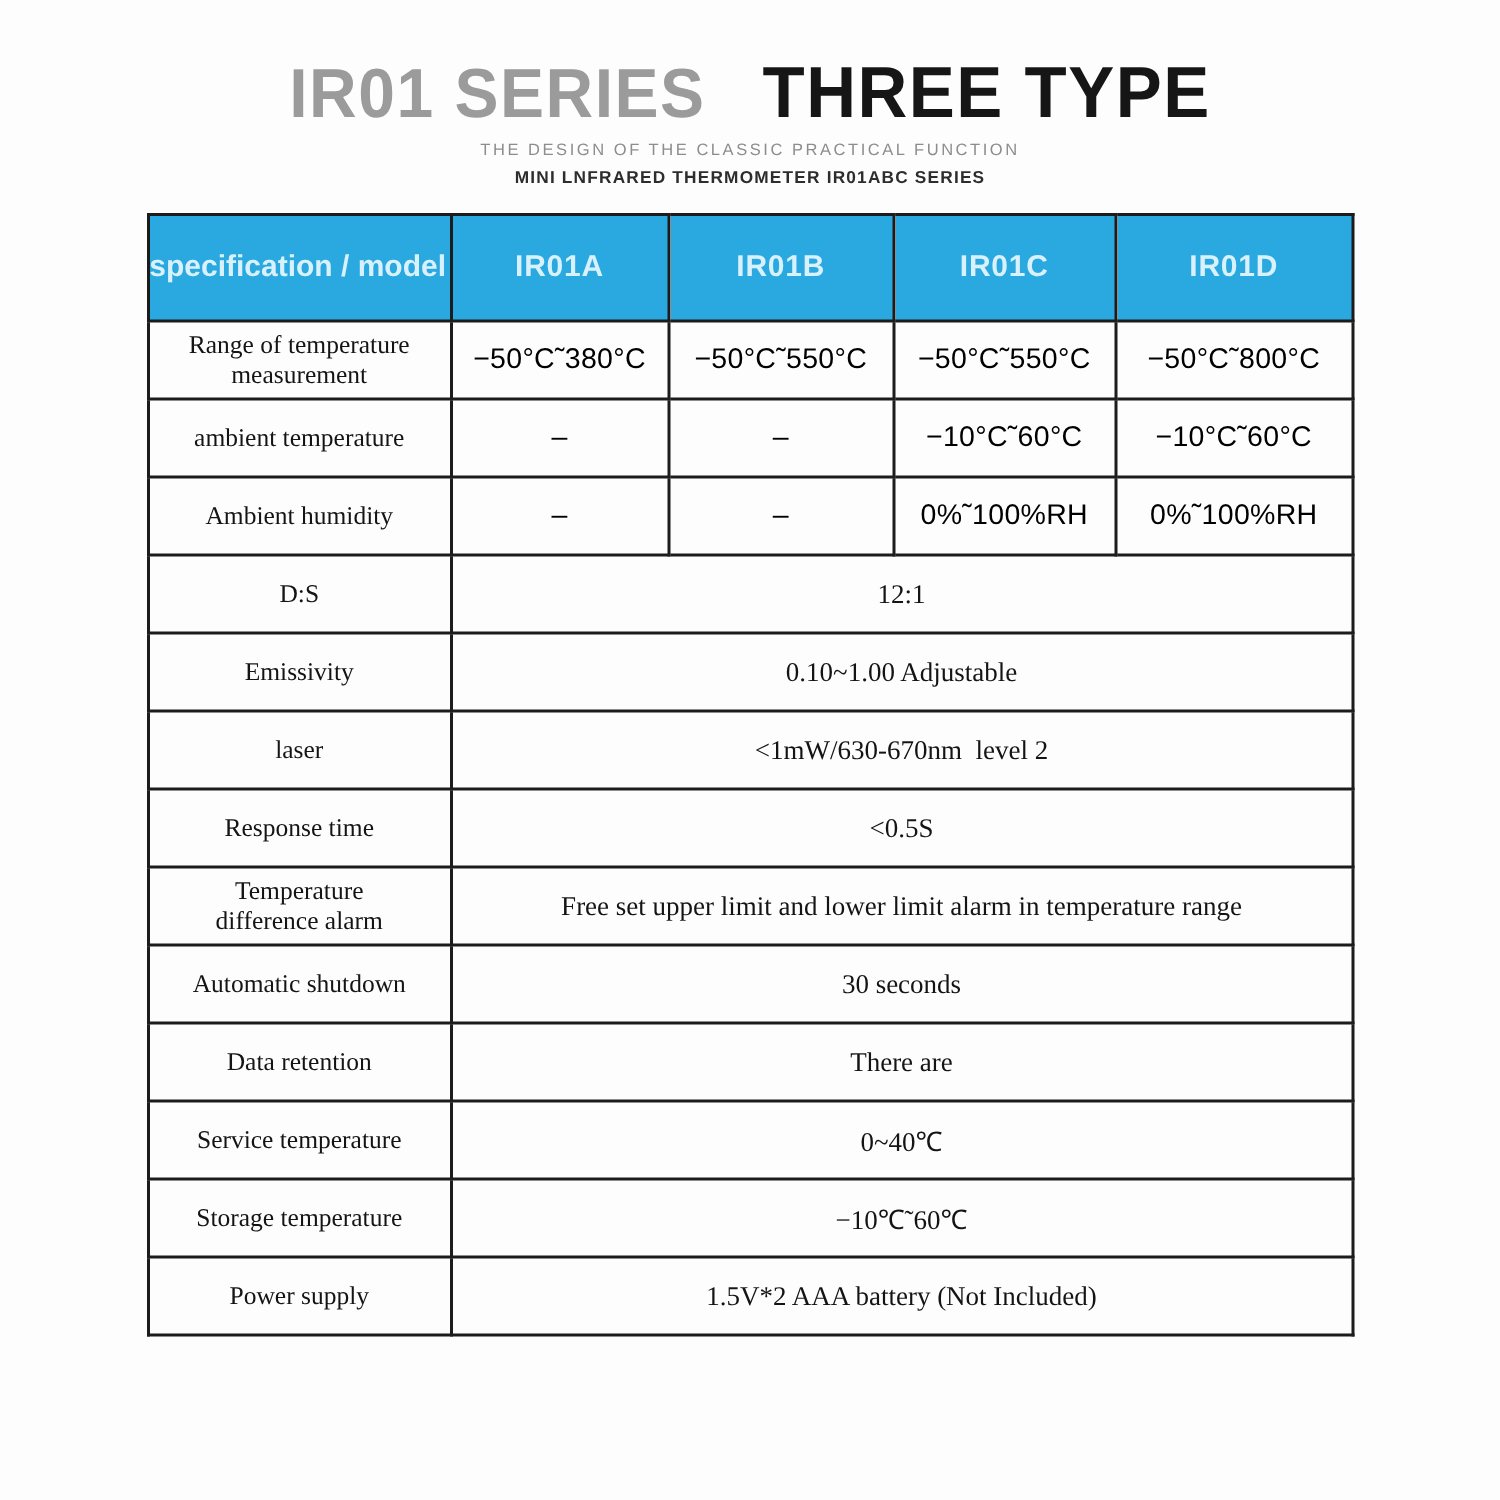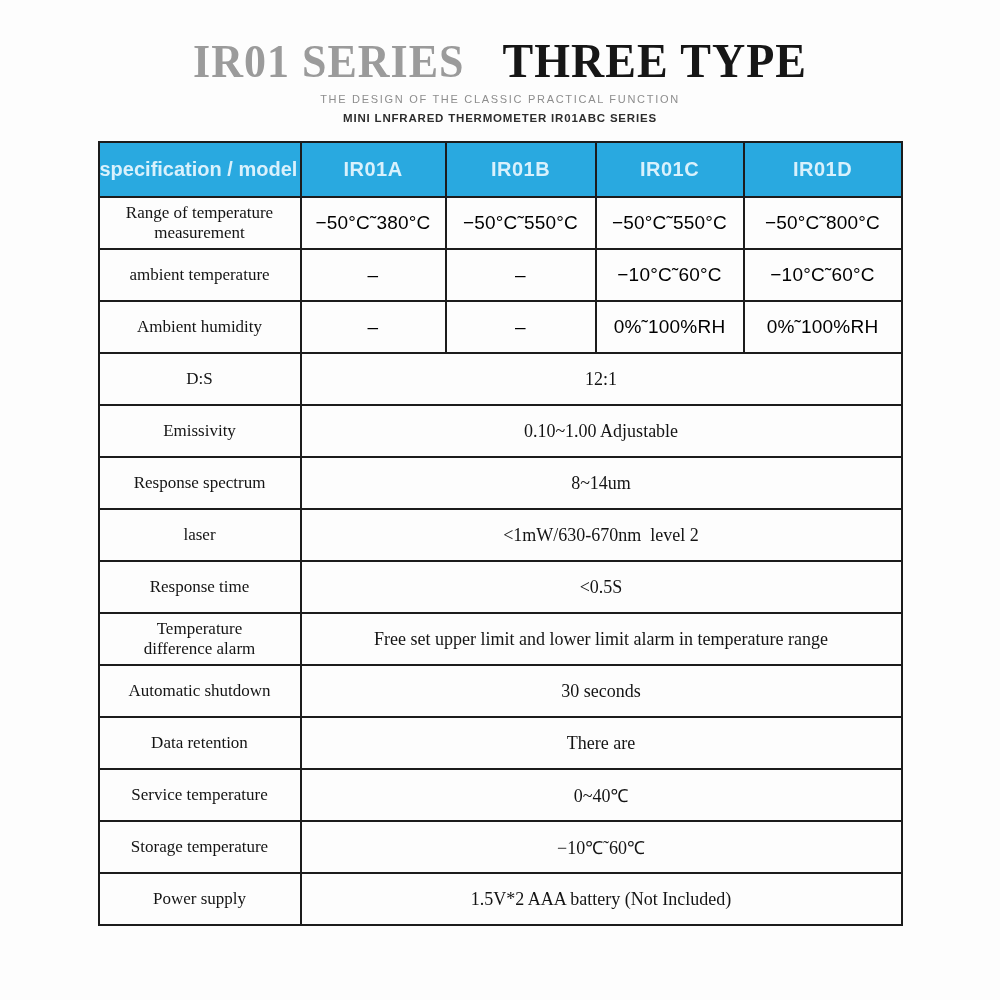--- a/index.html
+++ b/index.html
@@ -21,21 +21,20 @@
   .title-block {
     padding-top: 38px;
     text-align: center;
   }
   .title-line {
     display: flex;
     justify-content: center;
     align-items: baseline;
     gap: 38px;
     line-height: 1;
-    font-family: Liberation Serif, serif;
   }
   .title-gray {
     font-size: 44px;
     font-weight: 800;
     color: #9b9b9b;
     letter-spacing: 1px;
     transform: scaleY(1.05);
   }
   .title-black {
     font-size: 46px;
@@ -64,21 +63,21 @@
     border-collapse: collapse;
     table-layout: fixed;
     width: 803px;
     margin: 17px auto 0 auto;
   }
   table.spec th, table.spec td {
     border: 2px solid #1c1c1c;
     padding: 0;
     overflow: hidden;
   }
-  tr.head-row { height: 55px; }
+  tr.head-row { height: 71px; }
   tr.body-row { height: 52px; }
 
   th.corner {
     background: #29a9e0;
     color: #d9f1fc;
     font-size: 20px;
     font-weight: 700;
     text-align: left;
     vertical-align: middle;
     padding-left: 14px;
@@ -191,24 +190,20 @@
     <tr class="body-row">
       <td class="row-label">D:S</td>
       <td class="cell-merged" colspan="4">12:1</td>
     </tr>
 
     <tr class="body-row">
       <td class="row-label">Emissivity</td>
       <td class="cell-merged" colspan="4">0.10~1.00 Adjustable</td>
     </tr>
 
-    <tr class="body-row">
-      <td class="row-label">Response spectrum</td>
-      <td class="cell-merged" colspan="4">8~14um</td>
-    </tr>
 
 
     <tr class="body-row">
       <td class="row-label">laser</td>
       <td class="cell-merged" colspan="4">&lt;1mW/630-670nm  level 2</td>
     </tr>
 
     <tr class="body-row">
       <td class="row-label">Response time</td>
       <td class="cell-merged" colspan="4">&lt;0.5S</td>

